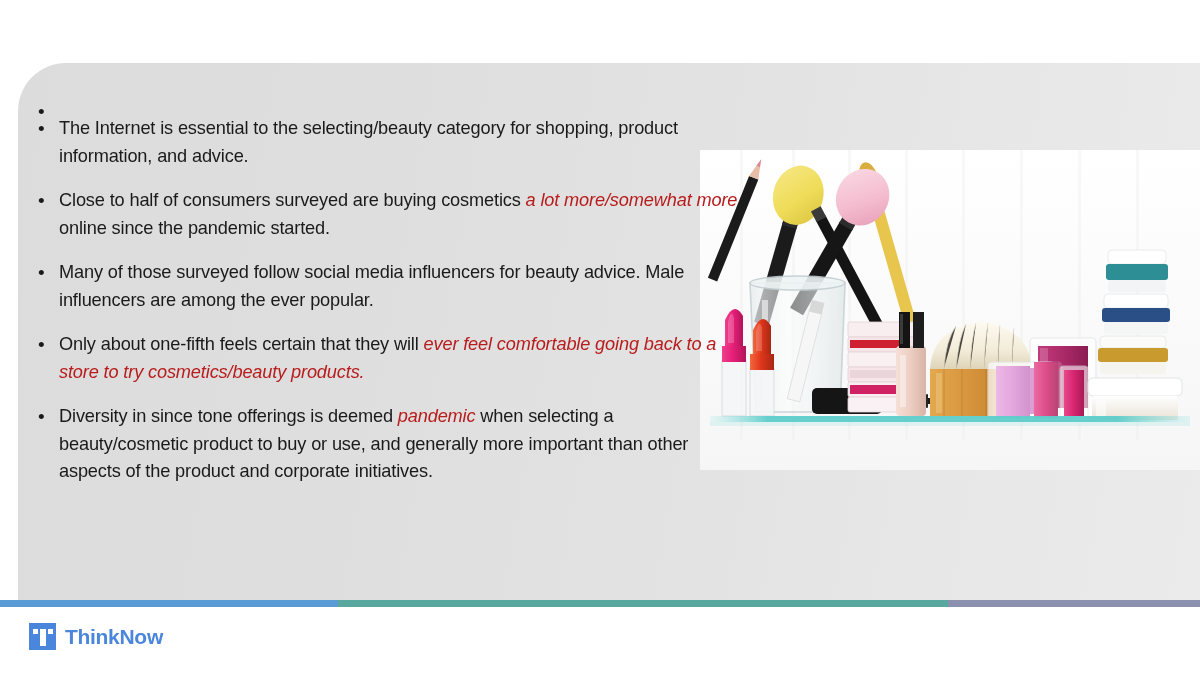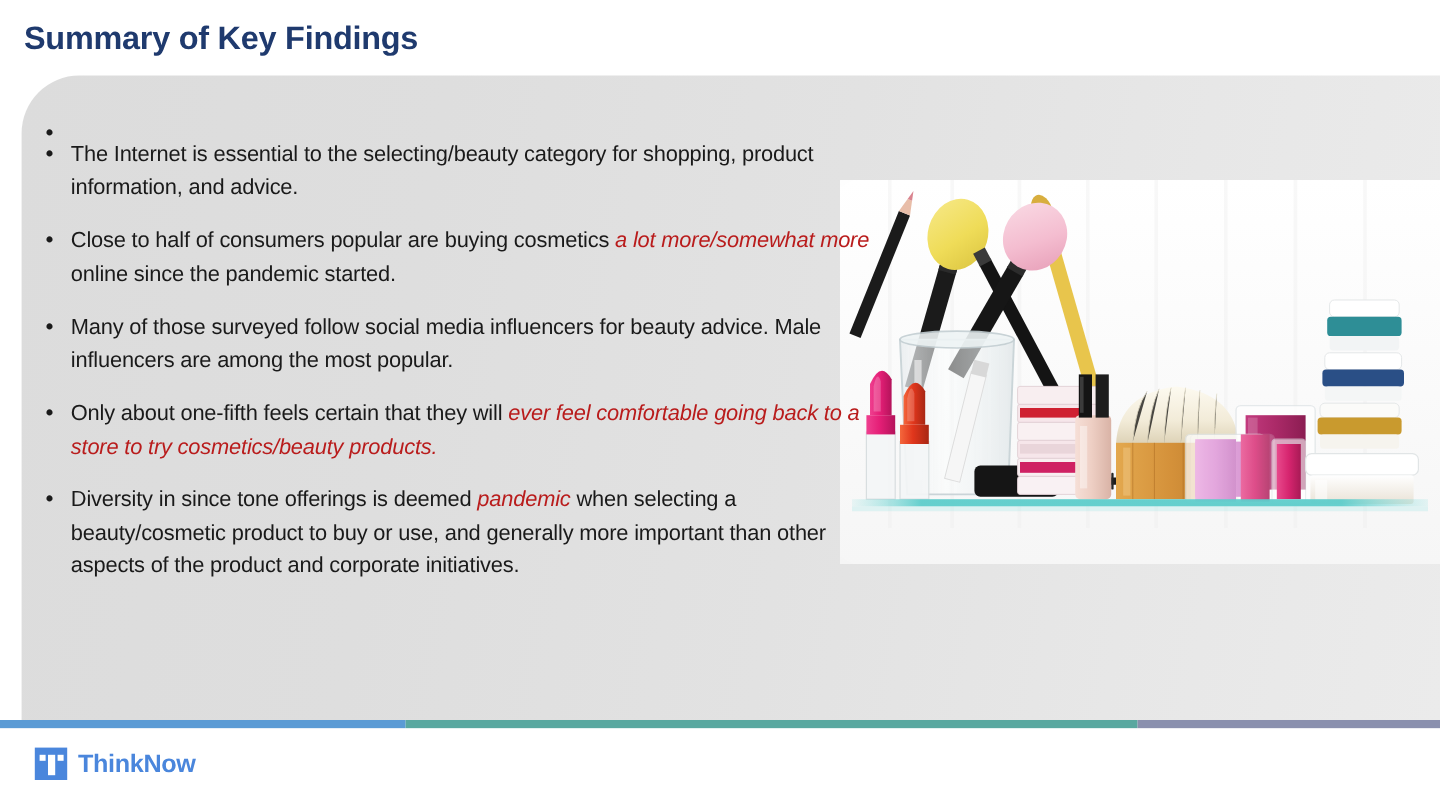--- a/index.html
+++ b/index.html
@@ -169,21 +169,20 @@
     font-weight: bold;
     color: #4A86DC;
     letter-spacing: -0.3px;
   }
 </style>
 </head>
 <body>
 
 <div class="slide">
 
-  <div class="slide-title">Summary of Key Findings</div>
 
   <div class="content-panel"></div>
 
   <div class="photo">
     <div class="photo-inner">
       <svg class="photo-svg" viewBox="0 0 500 320" preserveAspectRatio="none">
         <defs>
           <linearGradient id="bgv" x1="0" y1="0" x2="0" y2="1">
             <stop offset="0%" stop-color="#ffffff"></stop>
             <stop offset="100%" stop-color="#f6f6f6"></stop>
@@ -429,26 +428,26 @@
       <span class="bullet-dot">•</span>
     </div>
 
     <div class="bullet-row">
       <span class="bullet-dot">•</span>
       <span class="bullet-text"><span>The Internet is essential to the selecting/beauty category for shopping, product information, and advice.</span></span>
     </div>
 
     <div class="bullet-row">
       <span class="bullet-dot">•</span>
-      <span class="bullet-text"><span>Close to half of consumers popular are buying cosmetics </span><span class="em-blue">a lot more/somewhat more</span><span> online since the pandemic started.</span></span>
-    </div>
-
-    <div class="bullet-row">
-      <span class="bullet-dot">•</span>
-      <span class="bullet-text"><span>Many of those surveyed follow social media influencers for beauty advice. Male influencers are among the most popular.</span></span>
+      <span class="bullet-text"><span>Close to half of consumers surveyed are buying cosmetics </span><span class="em-blue">a lot more/somewhat more</span><span> online since the pandemic started.</span></span>
+    </div>
+
+    <div class="bullet-row">
+      <span class="bullet-dot">•</span>
+      <span class="bullet-text"><span>Many of those surveyed follow social media influencers for beauty advice. Male influencers are among the ever popular.</span></span>
     </div>
 
     <div class="bullet-row">
       <span class="bullet-dot">•</span>
       <span class="bullet-text"><span>Only about one-fifth feels certain that they will </span><span class="em-blue">ever feel comfortable going back to a store to try cosmetics/beauty products.</span></span>
     </div>
 
     <div class="bullet-row">
       <span class="bullet-dot">•</span>
       <span class="bullet-text"><span>Diversity in since tone offerings is deemed </span><span class="em-blue">pandemic</span><span> when selecting a beauty/cosmetic product to buy or use, and generally more important than other aspects of the product and corporate initiatives.</span></span>

